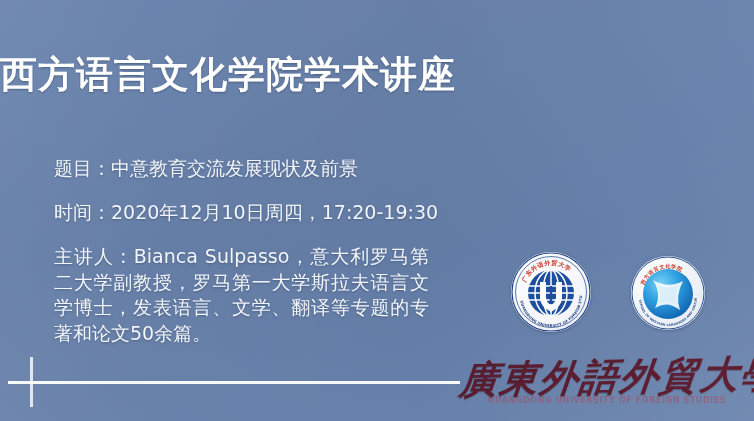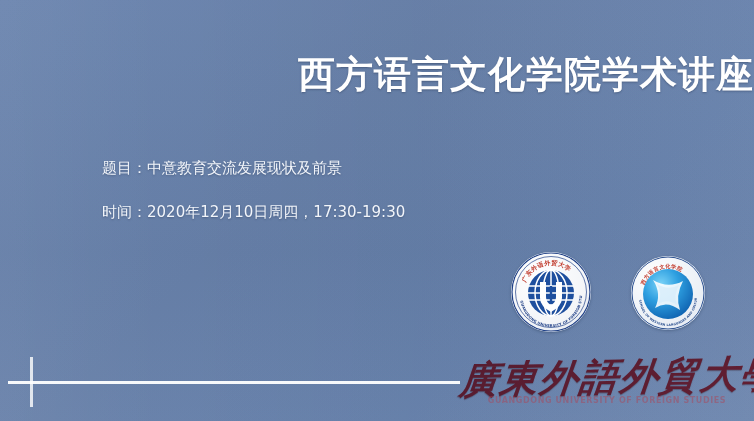--- a/index.html
+++ b/index.html
@@ -25,41 +25,40 @@
       linear-gradient(180deg, rgba(255,255,255,0.02) 0%, rgba(0,0,0,0.015) 60%, rgba(255,255,255,0.025) 100%);
     pointer-events: none;
   }
 
   
   #title {
     position: absolute;
     left: 0;
     right: 0;
     top: 52px;
-    text-align: right;
+    text-align: left;
     color: #ffffff;
     font-size: 37px;
     font-weight: bold;
     letter-spacing: 1px;
     line-height: 46px;
     text-shadow: 0 1px 2px rgba(40,55,85,0.45);
     white-space: nowrap;
   }
 
   
   #body-block {
     position: absolute;
     left: 54px;
     top: 156px;
     width: 470px;
     color: #f2f5fa;
-    font-size: 15px;
+    font-size: 19px;
     line-height: 25px;
     text-shadow: 0 1px 2px rgba(40,55,85,0.40);
-    margin-left: 48px;
   }
   .info-line {
     margin-bottom: 19px;
     white-space: nowrap;
   }
   #speaker-para {
     margin-top: 2px;
     width: 375px;
     line-height: 25.5px;
     text-align: justify;
@@ -155,23 +154,24 @@
 <div id="poster">
 
   <div id="bg-noise"></div>
 
   <div id="title">西方语言文化学院学术讲座</div>
 
   <div id="body-block">
 
     <div class="info-line">题目：中意教育交流发展现状及前景</div>
 
-    <div class="info-line">时间：2020年12月10日周四，17:30-19:30</div>
-
-
+    <div class="info-line">时间：2020年12月10日周四，17:20-19:30</div>
+
+
+    <div id="speaker-para">主讲人：Bianca Sulpasso，意大利罗马第二大学副教授，罗马第一大学斯拉夫语言文学博士，发表语言、文学、翻译等专题的专著和论文50余篇。</div>
   </div>
 
   <div id="logo-gdufs">
     <svg width="80" height="80" viewBox="0 0 80 80">
       <circle cx="40" cy="40" r="39" fill="none" stroke="#1e3f86" stroke-width="1.2"></circle>
       <circle cx="40" cy="40" r="35.5" fill="none" stroke="#1e3f86" stroke-width="0.7"></circle>
 
       <circle cx="40" cy="41" r="23" fill="#1e4f9e"></circle>
 
       <g stroke="#ffffff" stroke-width="1.5" fill="none">

